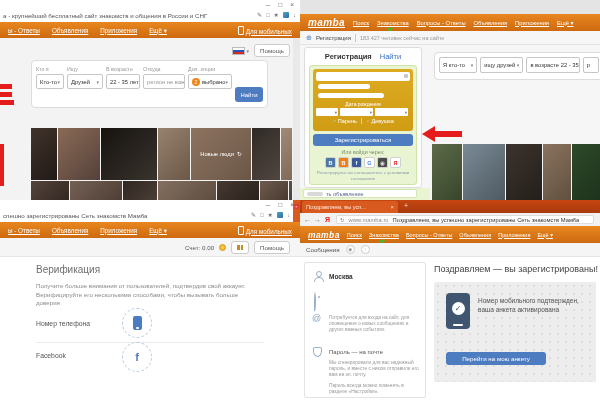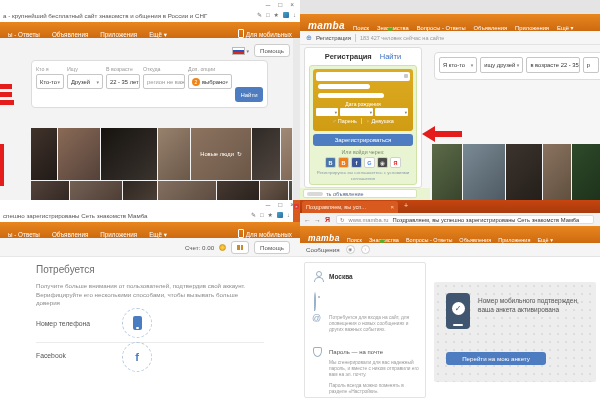--- a/index.html
+++ b/index.html
@@ -8,21 +8,21 @@
   .panel{position:absolute;width:300px;height:200px;overflow:hidden;background:#fff;}
   #pA{left:0;top:0;} #pB{left:300px;top:0;} #pC{left:0;top:200px;} #pD{left:300px;top:200px;}
   .abs{position:absolute;}
   
   .winctrl{position:absolute;right:6px;top:2px;display:flex;gap:8px;font-size:6.5px;color:#666;line-height:1;}
   .titletxt{position:absolute;left:3px;top:12px;font-size:6.2px;color:#555;white-space:nowrap;}
   .titleicons{position:absolute;right:4px;top:11px;display:flex;gap:4px;font-size:6px;color:#777;align-items:center;}
   .extsq{width:6px;height:6px;border-radius:1px;background:linear-gradient(135deg,#4aa3c7,#2e6da4);}
   
   .m-nav{position:absolute;left:0;right:0;height:16px;background:linear-gradient(#e8861f,#cd6a10);
-         display:flex;align-items:flex-end;gap:12px;padding:0 8px;color:#fff;font-size:6.3px;white-space:nowrap;}
+         display:flex;align-items:center;gap:12px;padding:0 8px;color:#fff;font-size:6.3px;white-space:nowrap;text-decoration:underline;}
   .m-nav .sp{flex:1;}
   .phone-ic{display:inline-block;width:4px;height:7px;border:1px solid #fff;border-radius:1px;margin-right:2px;vertical-align:-1px;}
   .logo{font-weight:bold;font-style:italic;letter-spacing:.4px;}
   
   .gi{font-style:normal;}
   .gi-min::after{content:"─";} .gi-max::after{content:"□";} .gi-close::after{content:"×";}
   .gi-pencil::after{content:"✎";} .gi-star::after{content:"★";} .gi-down::after{content:"↓";} .gi-box::after{content:"□";}
   .gi-caret::after{content:"▾";} .gi-back::after{content:"←";} .gi-fwd::after{content:"→";}
   .gi-refresh::after{content:"↻";} .gi-plus::after{content:"+";} .gi-at::after{content:"@";}
   .gi-check::after{content:"✓";} .gi-oplus::after{content:"⊕";} .gi-eye::after{content:"◉";}
@@ -326,21 +326,21 @@
     <div class="abs" style="left:0;top:38px;right:0;height:18px;background:#f5f5f5;border-bottom:1px solid #e7e7e7;display:flex;align-items:center;justify-content:flex-end;gap:5px;padding-right:10px;">
       <span style="font-size:6.2px;color:#555;">Счет: 0.00</span>
       <span class="coin"></span>
       <span class="toolbtn">
           <span class="gift"></span>
         </span>
       <span class="toolbtn">
           <span>Помощь</span>
         </span>
     </div>
-    <div style="position:absolute;left:36px;top:64px;font-size:10px;color:#6d6d6d;">Потребуется</div>
+    <div style="position:absolute;left:36px;top:64px;font-size:10px;color:#6d6d6d;">Верификация</div>
     <div style="position:absolute;left:36px;top:82px;width:215px;font-size:6.2px;color:#8a8a8a;line-height:1.4;">Получите больше внимания от пользователей, подтвердив свой аккаунт. Верифицируйте его несколькими способами, чтобы вызывать больше доверия</div>
     <div style="position:absolute;left:36px;top:120px;font-size:6.8px;color:#555;">Номер телефона</div>
     <div class="dash-circle" style="left:122px;top:108px;">
       <span class="vphone"></span>
     </div>
     <div style="position:absolute;left:36px;top:142px;width:228px;height:1px;background:#ebebeb;"></div>
     <div style="position:absolute;left:36px;top:152px;font-size:6.8px;color:#555;">Facebook</div>
     <div class="dash-circle" style="left:122px;top:142px;">
       <span class="gi gi-f" style="font-size:11px;font-weight:bold;color:#4a7cc2;"></span>
     </div>
@@ -389,20 +389,21 @@
       <span class="abs" style="left:24px;top:10px;font-size:6.5px;font-weight:bold;color:#333;">Москва</span>
       <span class="ic-pin abs" style="left:9px;top:30px;"></span>
       <span class="gi gi-at abs" style="left:7px;top:50px;font-size:9px;color:#8aa3bd;"></span>
       <div class="smalltxt abs" style="left:24px;top:52px;width:92px;">Потребуется для входа на сайт, для оповещения о новых сообщениях и других важных событиях.</div>
       <span class="ic-shield abs" style="left:8px;top:84px;"></span>
       <span class="abs" style="left:24px;top:86px;font-size:6px;color:#555;">Пароль — на почте</span>
       <div class="smalltxt abs" style="left:24px;top:97px;width:92px;">Мы сгенерировали для вас надежный пароль, и вместе с ником отправили его вам на эл. почту.</div>
       <div class="smalltxt abs" style="left:24px;top:120px;width:92px;">Пароль всегда можно поменять в разделе «Настройки».</div>
     </div>
 
+    <div class="abs" style="left:134px;top:64px;font-size:9px;color:#444;">Поздравляем — вы зарегистрированы!</div>
     <div class="graybox">
       <div class="phonechk">
         <span class="circ">
             <span class="gi gi-check"></span>
           </span>
         <span class="bar"></span>
       </div>
       <div style="position:absolute;left:44px;top:14px;width:110px;font-size:6.5px;color:#555;line-height:1.4;">Номер мобильного подтвержден, ваша анкета активирована</div>
       <button class="btn-blue" style="position:absolute;left:12px;top:70px;width:100px;height:13px;font-size:6.2px;">Перейти на мою анкету</button>
     </div>

